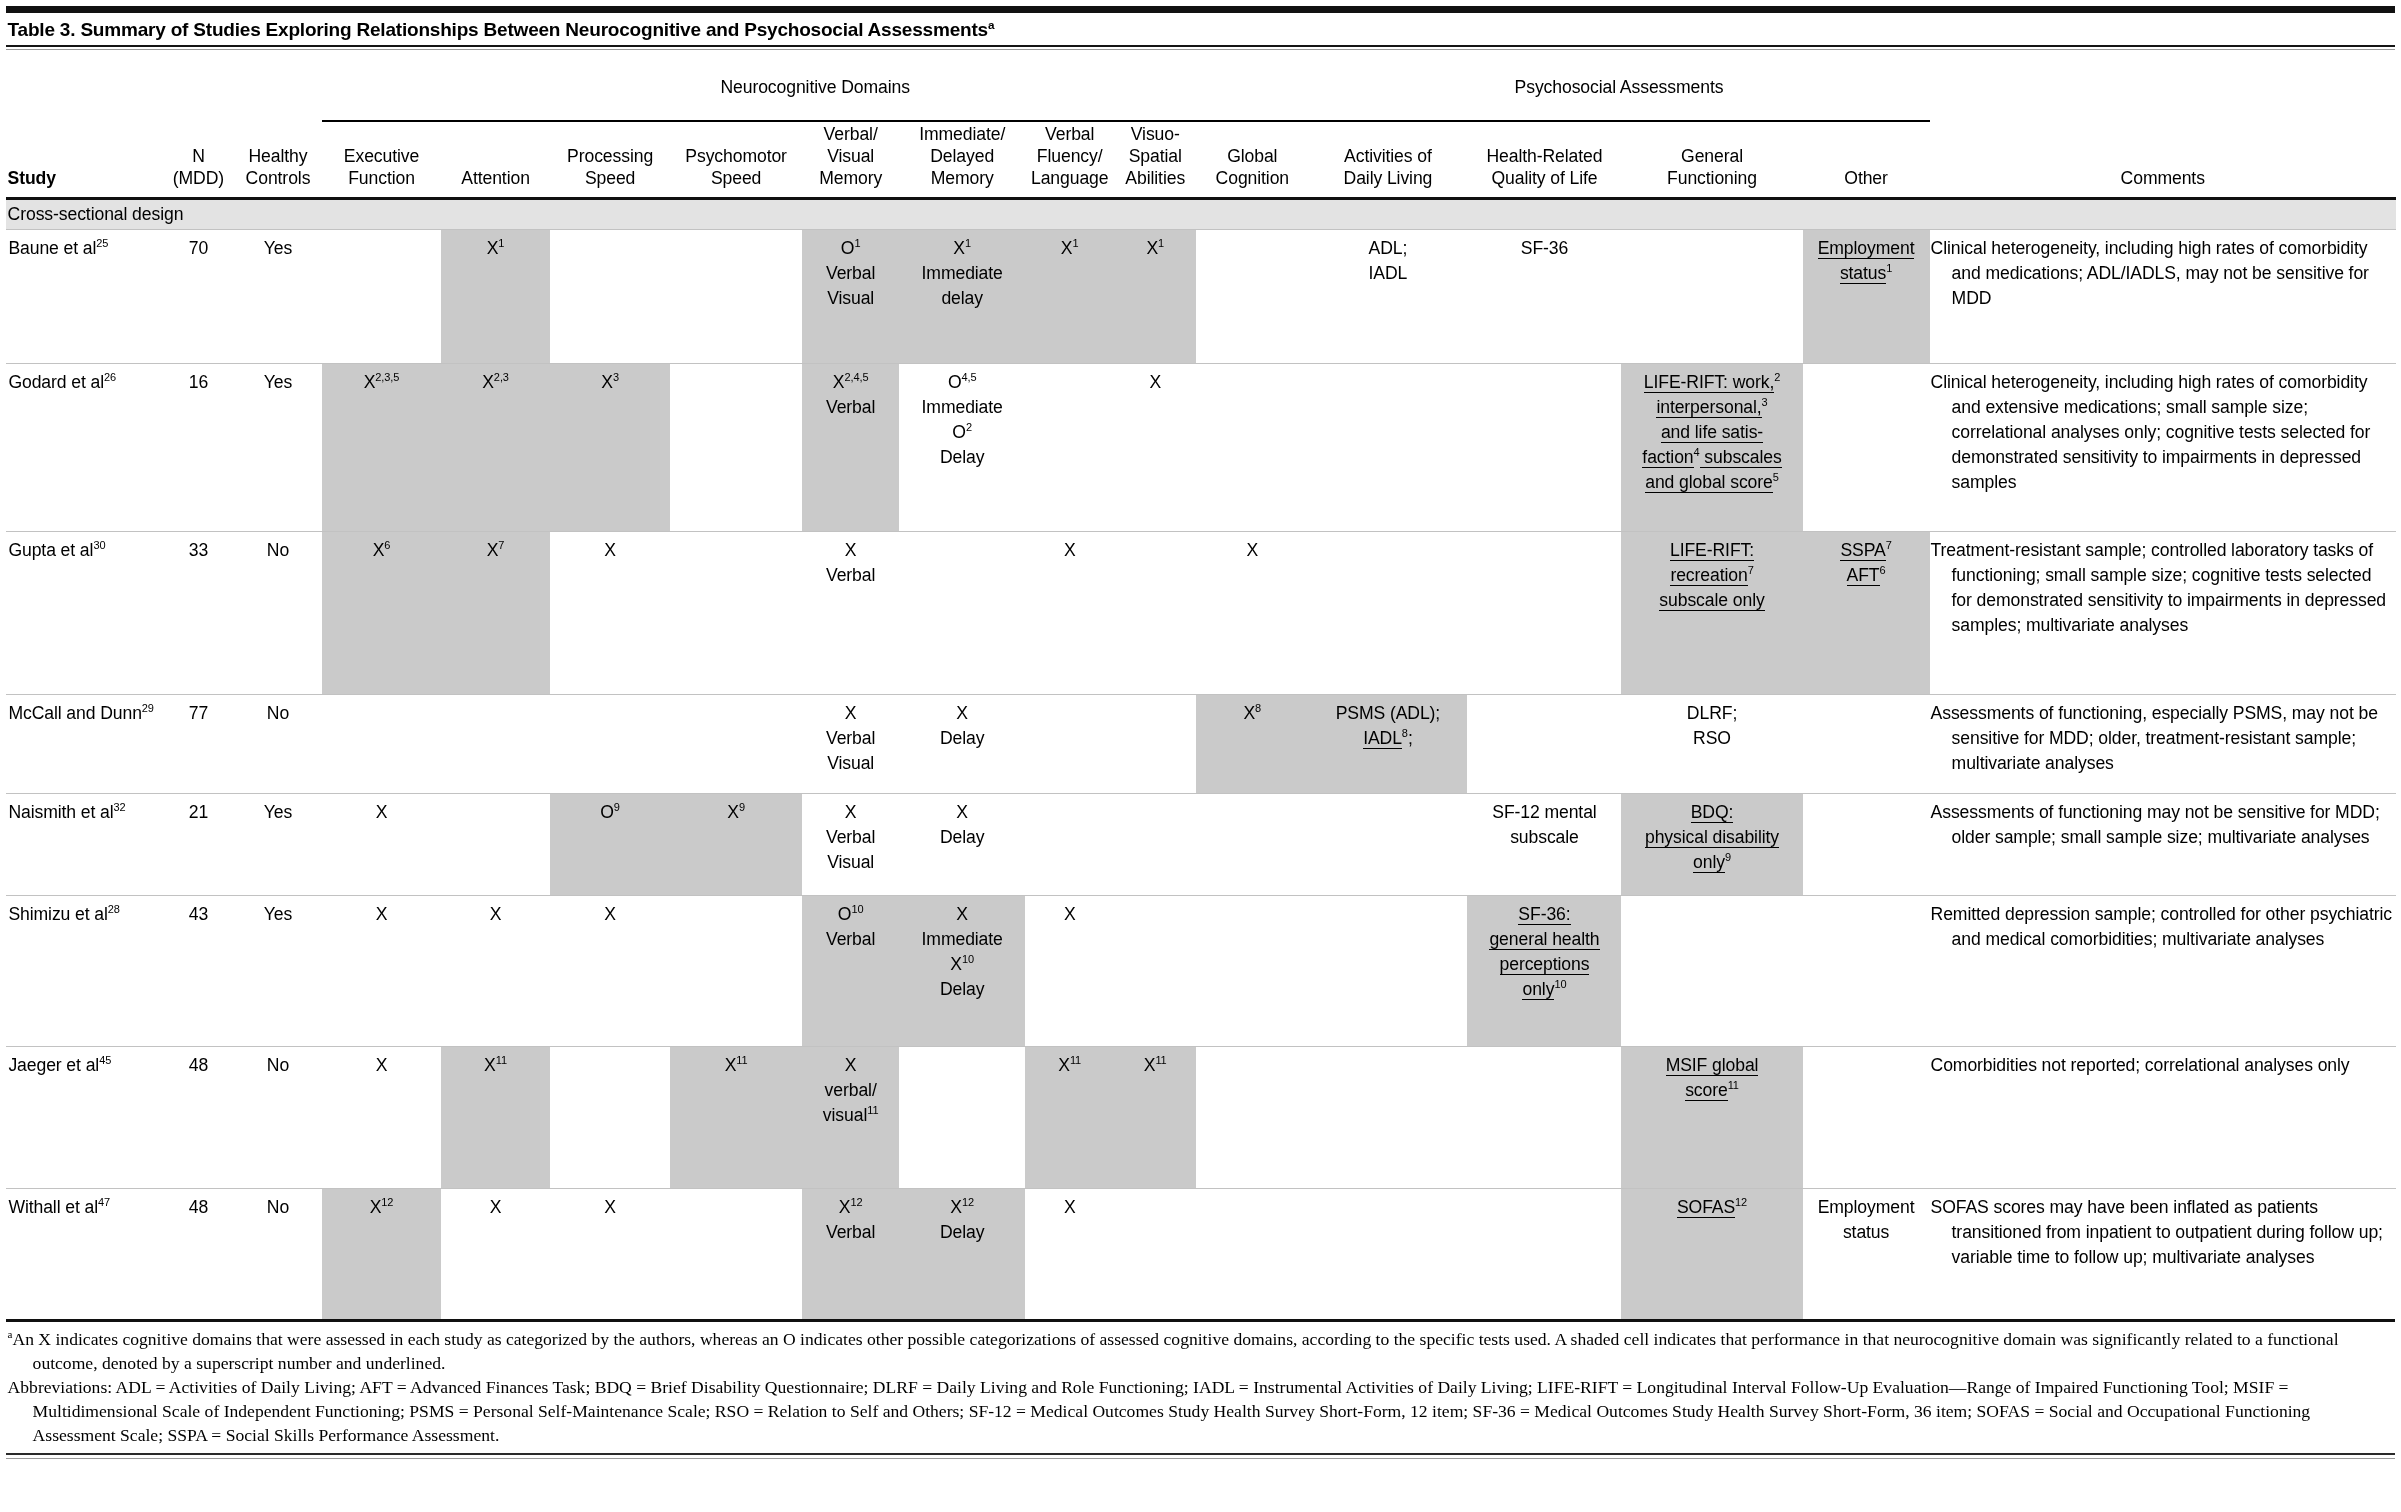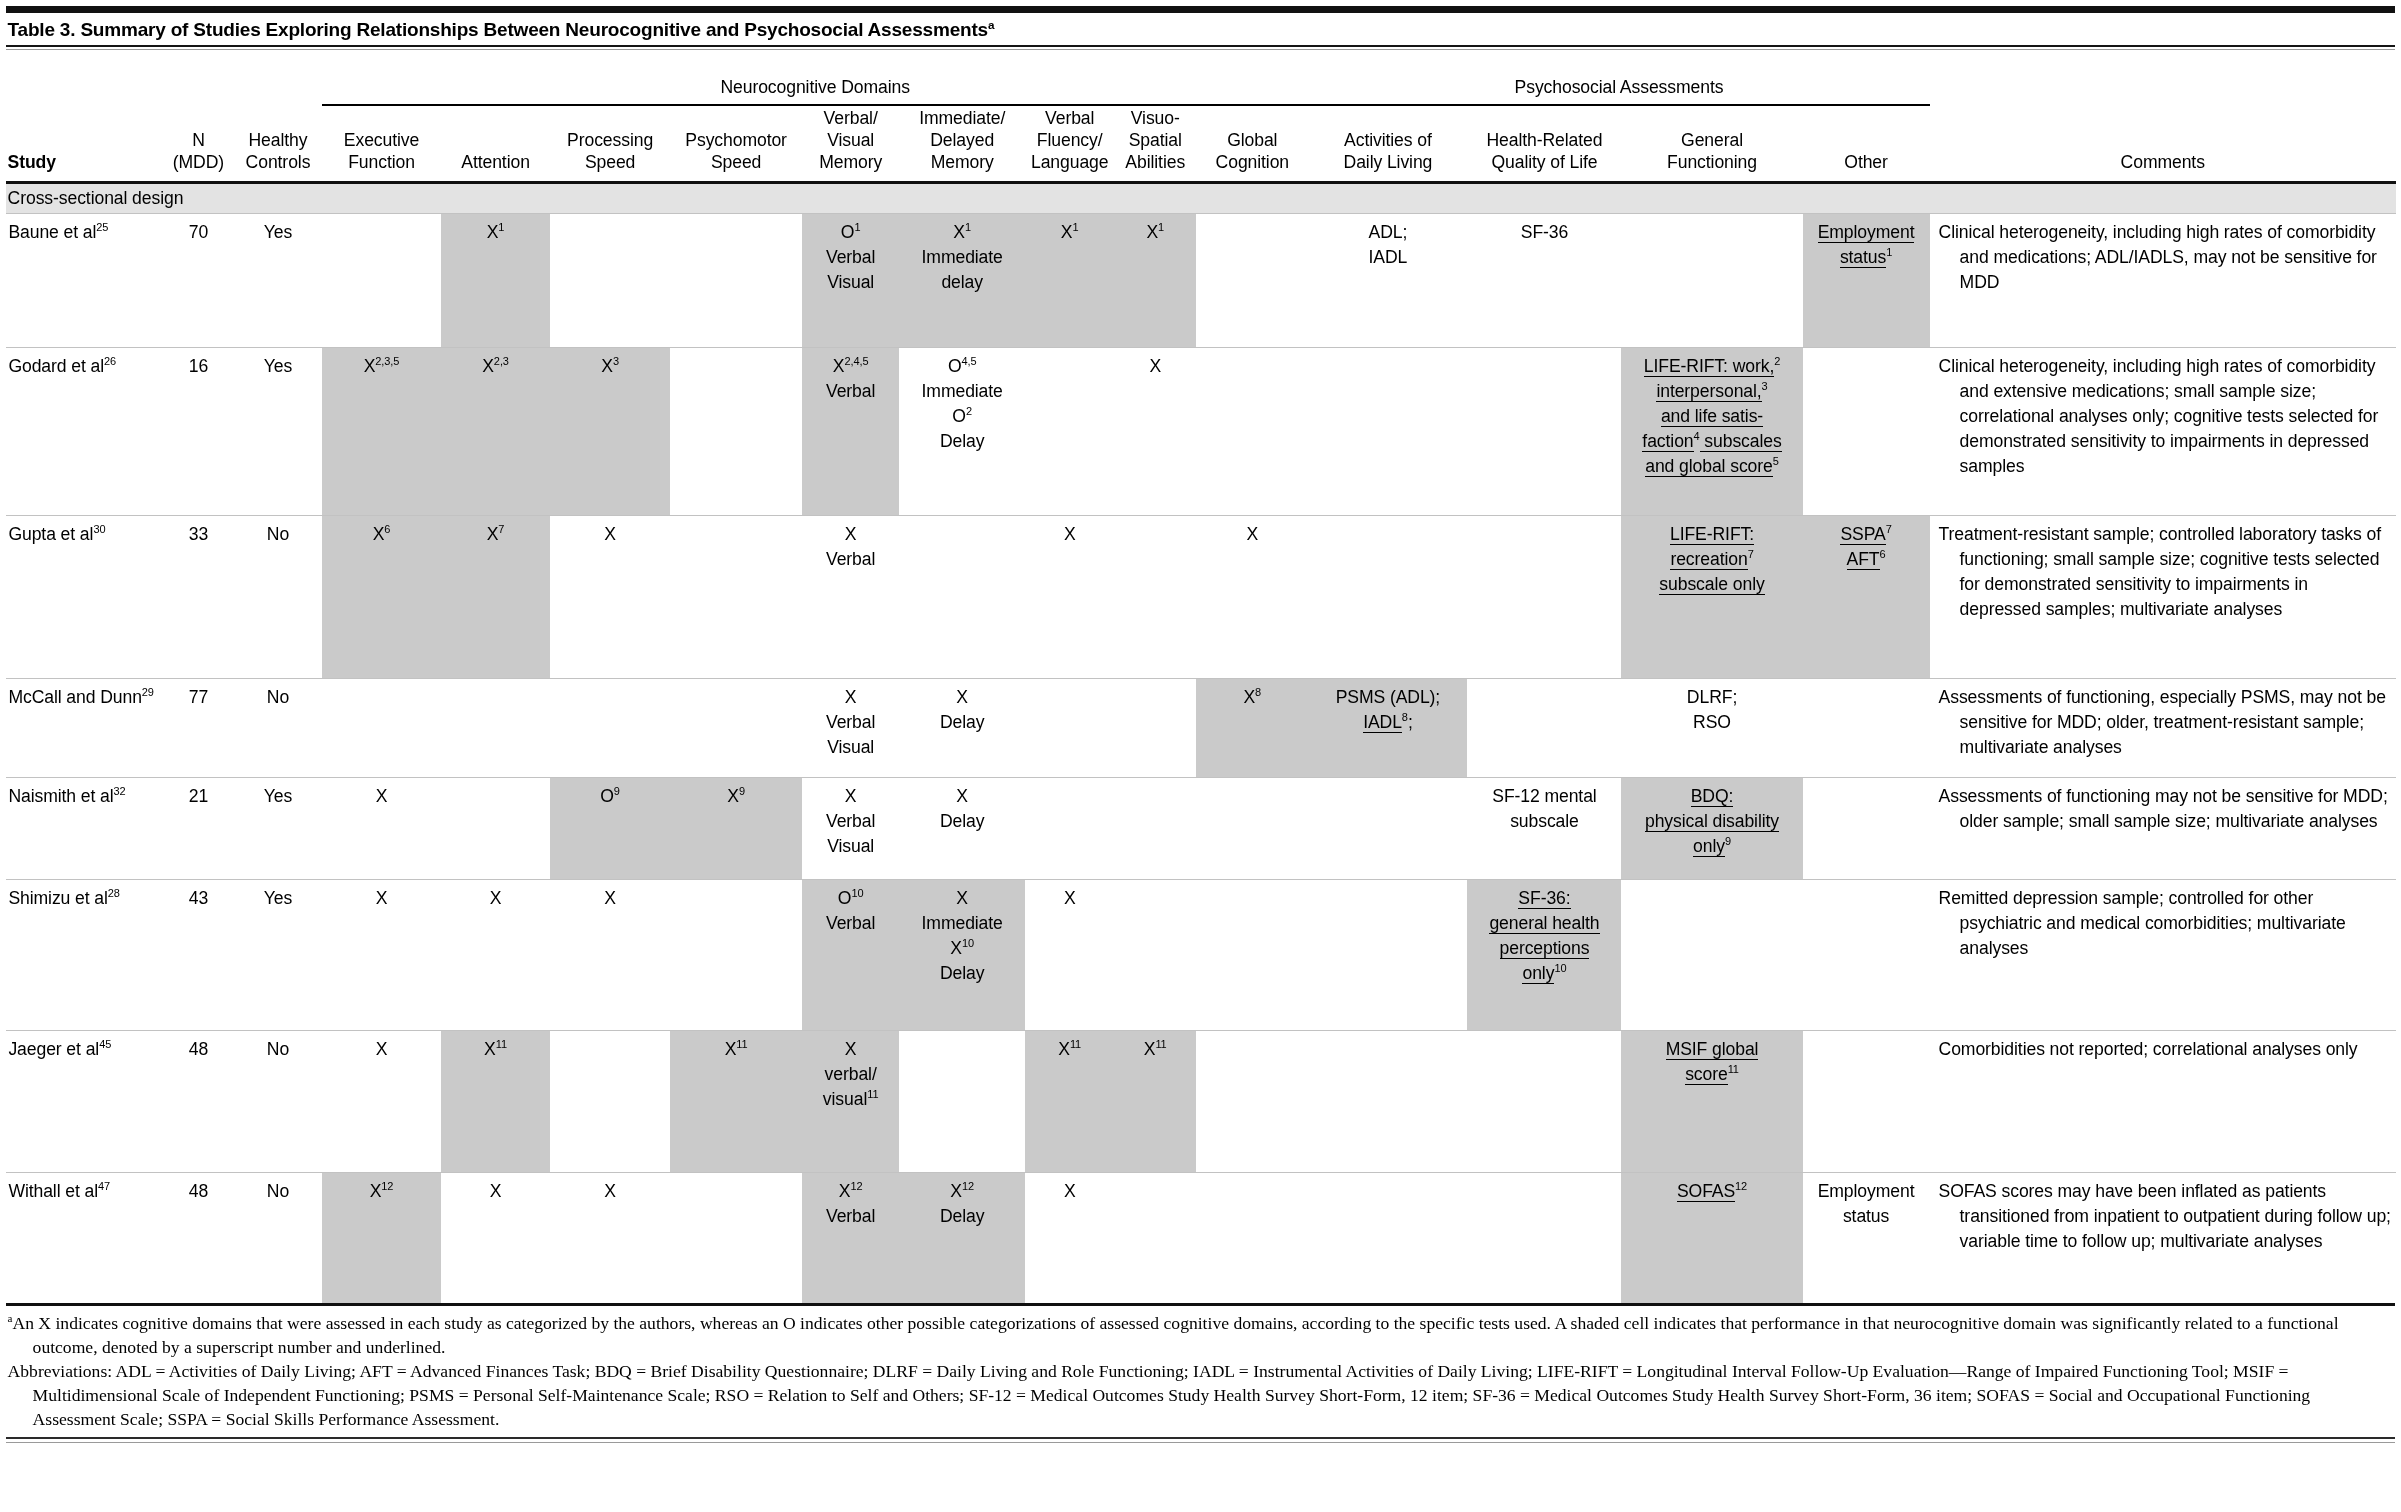--- a/index.html
+++ b/index.html
@@ -5,34 +5,34 @@
   html,body{margin:0;padding:0;background:#fff;color:#000;}
   body{width:2401px;font-family:"Liberation Sans",sans-serif;}
   .page{padding:0 5.9px;border-radius:18px;}
   .topbar{height:7.5px;background:#111;margin-top:5.9px;}
   .title{font-size:19px;font-weight:bold;margin:5.9px 0 4.2px 1.7px;letter-spacing:-0.2px;}
   .title sup{font-size:11.7px;}
   .title-rule{border-top:2.5px solid #151515;height:1.7px;border-bottom:0.8px solid #9a9a9a;margin-bottom:1.7px;}
 
   table{border-collapse:collapse;table-layout:fixed;width:2390px;letter-spacing:-0.1px;}
   thead th{font-weight:normal;font-size:17.6px;vertical-align:bottom;text-align:center;padding:1.7px 2.5px 7.5px 2.5px;line-height:22px;}
-  tr.grouprow th{height:44px;padding-bottom:6px;}
+  tr.grouprow th{height:44px;padding-bottom:22px;}
   th.ghead{border-bottom:2.5px solid #000;}
   tr.labelrow th{border-bottom:3.4px solid #101010;}
   th.left{text-align:left;padding-left:1.7px;font-weight:bold;}
 
   tbody td{vertical-align:top;font-size:17.6px;line-height:25px;padding:5.9px 2.5px;border-bottom:0.8px solid #c2c2c2;}
   tbody tr:last-child td{border-bottom:none;}
   tr.sectionrow td{background:var(--band,#e3e3e3);padding:3.4px 1.7px;line-height:22.6px;text-align:left;}
   .shade{background:var(--shade,#cacaca);}
   .dcell{text-align:center;}
   .cline{text-align:center;}
   .tnum{text-align:center;}
   .tstudy .hang{padding-left:13.4px;text-indent:-13.4px;}
-  .tcomments{text-align:left;padding-left:9px;margin-left:24px;}
+  .tcomments{text-align:left;padding-left:1px;margin-left:24px;}
   .tcomments .hang2{padding-left:21px;text-indent:-21px;}
   sup{font-size:11px;line-height:0;}
   .u{border-bottom:1.3px solid #000;padding-bottom:0.4px;}
 
   .footnotes{font-family:"Liberation Serif",serif;font-size:17.6px;line-height:24px;border-top:3.4px solid #101010;padding:5px 1.7px 3.4px 1.7px;}
   .footnotes p{margin:0;padding-left:25px;text-indent:-25px;}
   .bottom-rule{border-top:2.5px solid #2a2a2a;height:2.5px;border-bottom:1.7px solid #9a9a9a;margin-top:3.4px;}
 </style>
 </head>
 <body>

